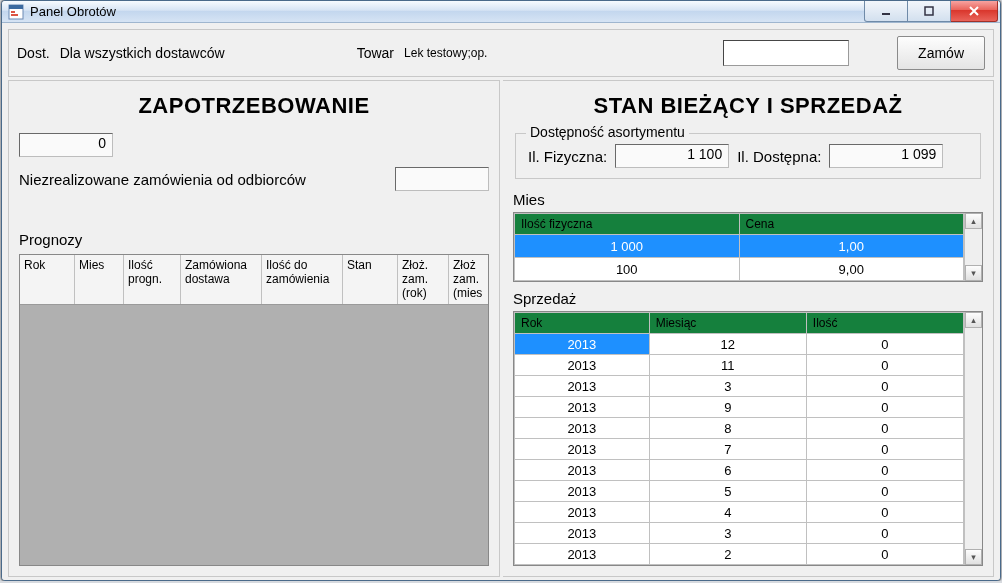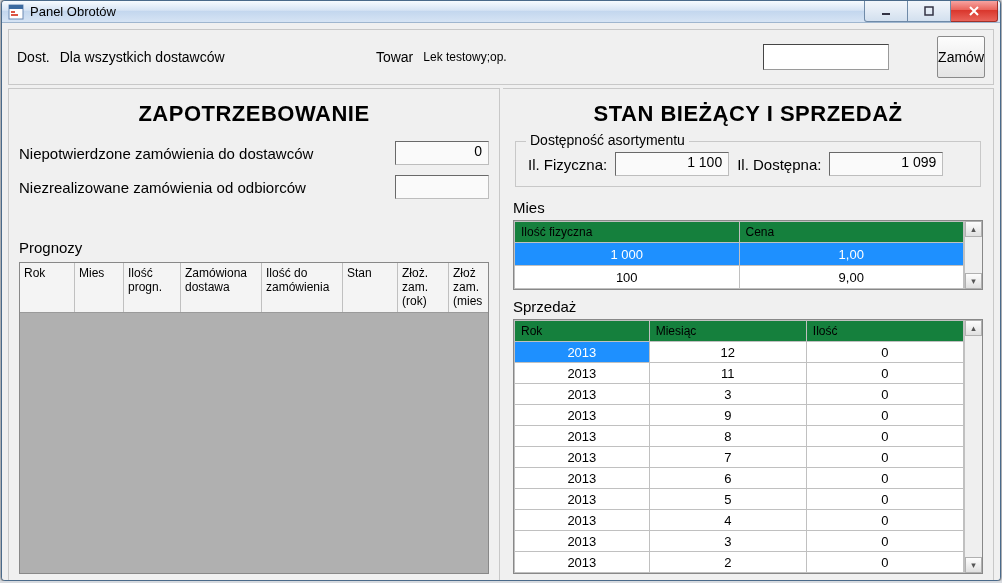--- a/index.html
+++ b/index.html
@@ -103,22 +103,22 @@
     border: none;
     background: transparent;
   }
   .toprow .qty {
     width: 120px;
     height: 22px;
     border: 1px inset #9a9a9a;
     background: #fff;
   }
   .toprow .order-btn {
-    height: 42px;
-    padding: 0 0;
+    height: 34px;
+    padding: 0 20px;
     font-size: 14px;
     border: 1px solid #8a8a8a;
     background: linear-gradient(to bottom, #fdfdfd, #e4e4e4);
     border-radius: 2px;
     margin-left: 42px;
   }
 
   .columns {
     flex: 1;
     display: flex;
@@ -333,21 +333,20 @@
       <input class="qty" value="" style="">
       <button class="order-btn">Zamów</button>
     </div>
 
     <div class="columns">
 
       <div class="col">
         <div class="col-title">ZAPOTRZEBOWANIE</div>
 
         <div class="form-line">
-          <span class="lbl">Niepotwierdzone zamówienia do dostawców</span>
           <span class="val">0</span>
         </div>
         <div class="form-line">
           <span class="lbl">Niezrealizowane zamówienia od odbiorców</span>
           <span class="val"></span>
         </div>
 
         <div class="section-label">Prognozy</div>
         <div class="grid-wrap">
           <div class="grid-header">

